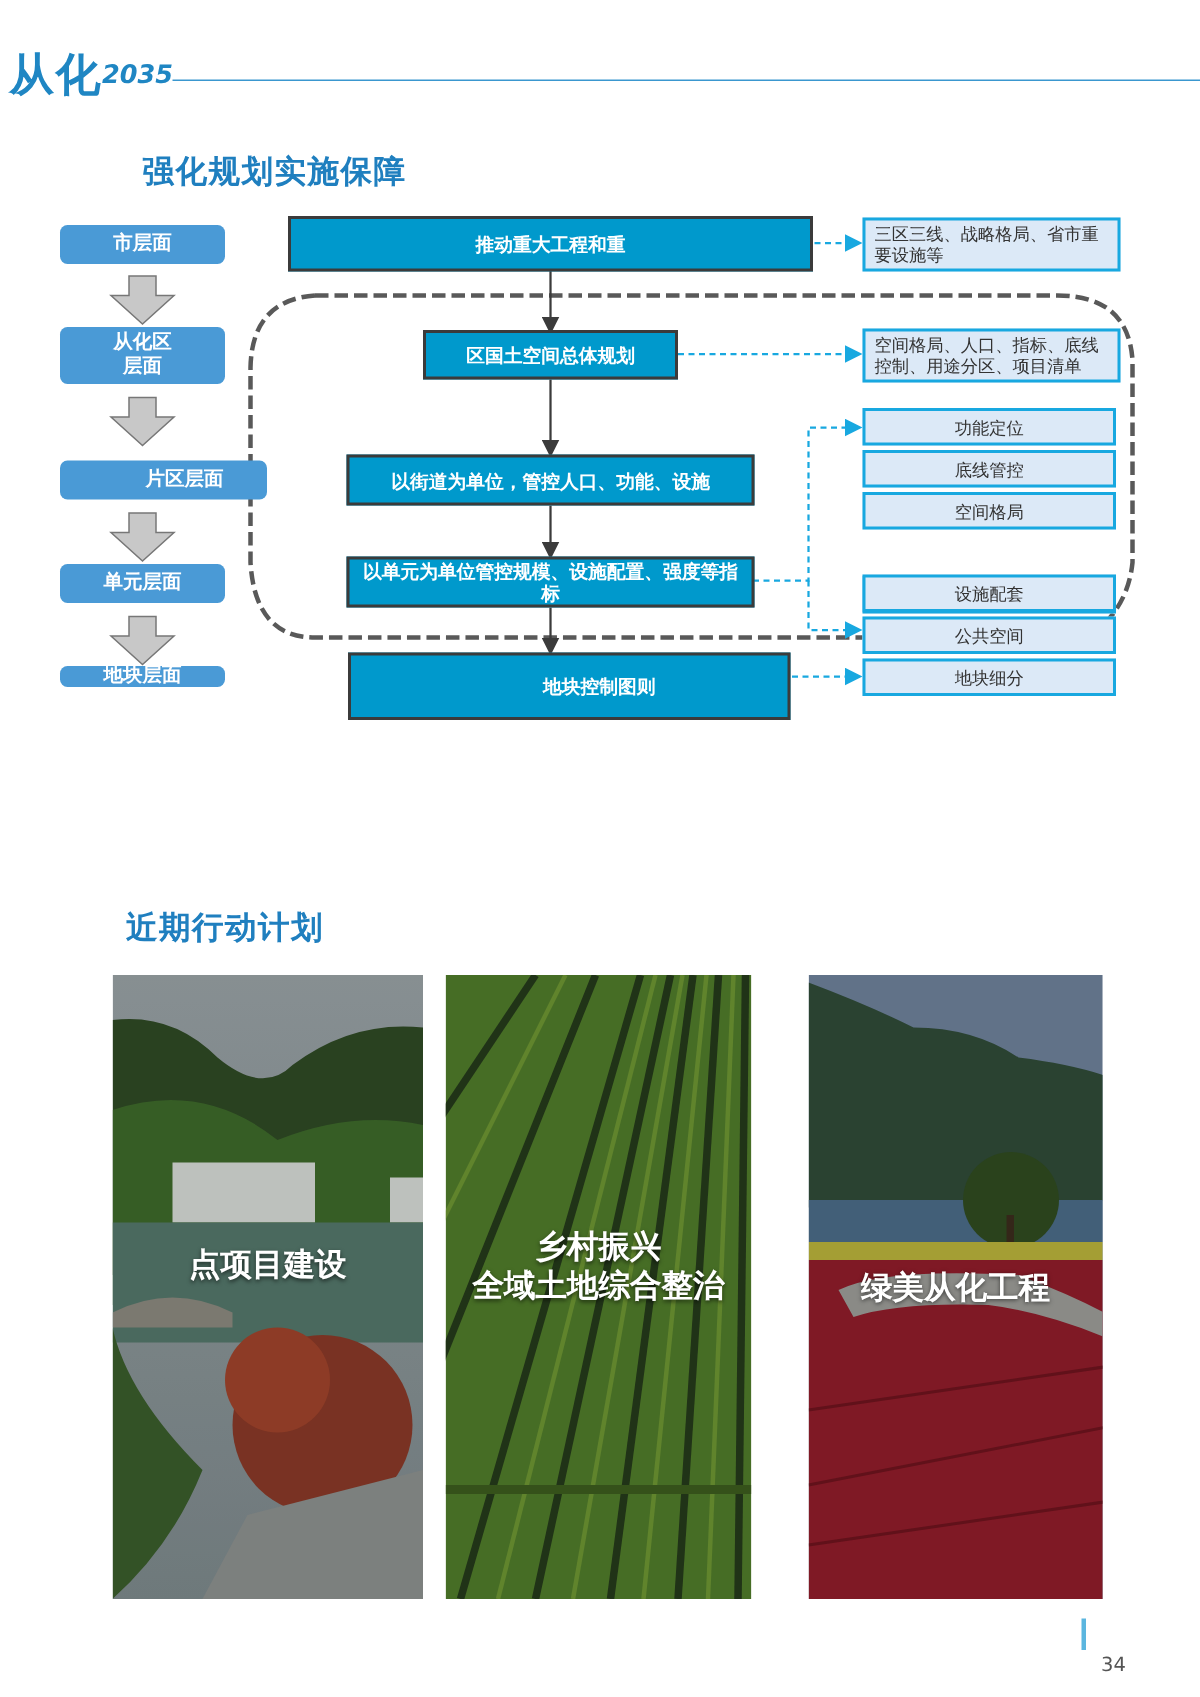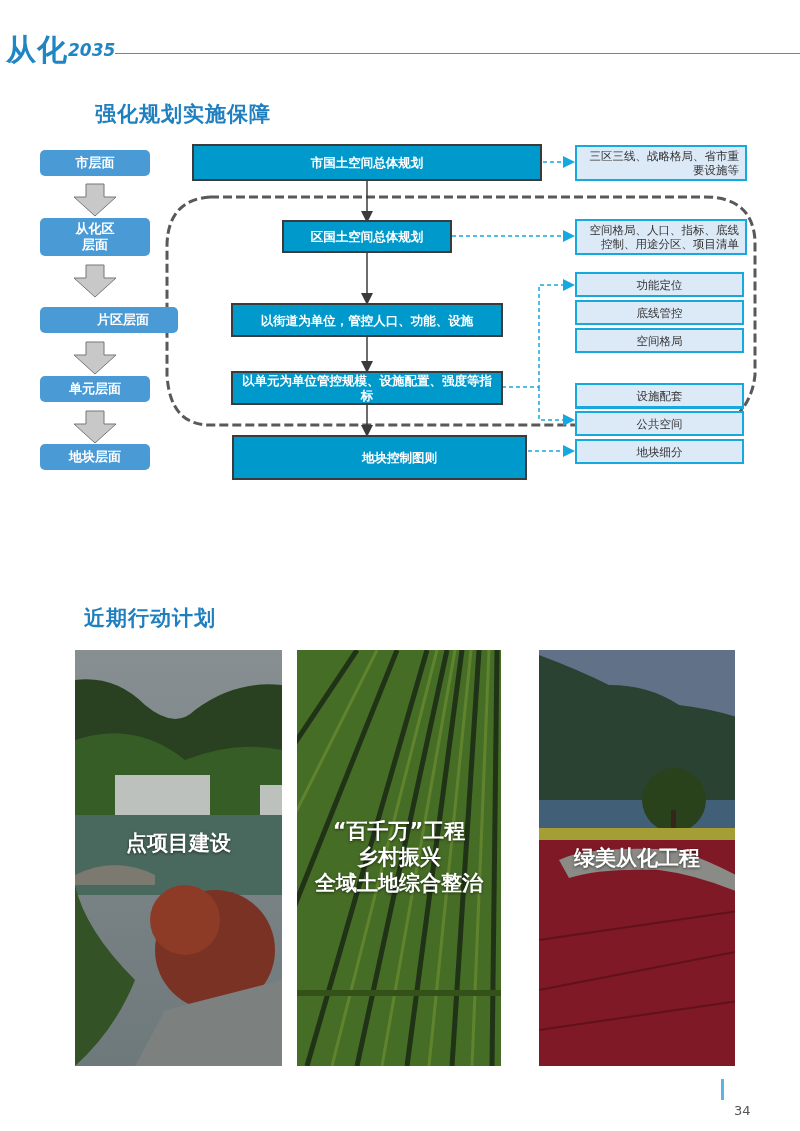--- a/index.html
+++ b/index.html
@@ -18,21 +18,21 @@
   .level { position:absolute; left:40px; width:110px; background:#4a9ad6; color:#fff; font-size:13px; font-weight:bold;
            border-radius:5px; display:flex; align-items:center; justify-content:center; text-align:center; line-height:16px; }
   .down-arrow { position:absolute; left:72px; width:46px; height:34px; }
 
   
   .main-box { position:absolute; background:#0099cc; border:2px solid #3b3b3b; color:#fff; font-size:12.5px; font-weight:bold;
               display:flex; align-items:center; justify-content:center; text-align:center; line-height:15px; box-sizing:border-box; }
 
   
   .info-box { position:absolute; background:#dce9f7; border:2px solid #18a8e0; color:#333; font-size:11.5px;
-              display:flex; align-items:center; justify-content:center; text-align:right; line-height:14px; box-sizing:border-box; }
+              display:flex; align-items:center; justify-content:center; text-align:left; line-height:14px; box-sizing:border-box; }
 
   
   .card { position:absolute; top:650px; height:416px; overflow:hidden; }
   .card-caption { position:absolute; left:0; right:0; color:#fff; font-weight:bold; font-size:21px; text-align:center;
                   line-height:26px; text-shadow:0 1px 3px rgba(0,0,0,0.6); }
 
   .page-bar { left:721px; top:1079px; width:3px; height:21px; background:#5bb6df; }
   .page-num { left:734px; top:1083px; font-size:13px; color:#555;margin-top:20px; }
 </style>
 </head>
@@ -79,23 +79,23 @@
     <path d="M14,1 H32 V14 H44 L23,33 L2,14 H14 Z" fill="#c8c8c8" stroke="#777" stroke-width="1"></path>
   </svg>
 <div class="level" style="top:307px; height:26px;padding-left:28px;">片区层面</div>
 <svg class="down-arrow" style="top:341px;" viewBox="0 0 46 34">
     <path d="M14,1 H32 V14 H44 L23,33 L2,14 H14 Z" fill="#c8c8c8" stroke="#777" stroke-width="1"></path>
   </svg>
 <div class="level" style="top:376px; height:26px;">单元层面</div>
 <svg class="down-arrow" style="top:410px;" viewBox="0 0 46 34">
     <path d="M14,1 H32 V14 H44 L23,33 L2,14 H14 Z" fill="#c8c8c8" stroke="#777" stroke-width="1"></path>
   </svg>
-<div class="level" style="top:444px; height:26px;">地块层面</div>
+<div class="level" style="top:444px; height:14px;">地块层面</div>
 
-<div class="main-box" style="left:192px; top:144px; width:350px; height:37px;">市国土空间总体规划</div>
+<div class="main-box" style="left:192px; top:144px; width:350px; height:37px;">推动重大工程和重</div>
 <div class="main-box" style="left:282px; top:220px; width:170px; height:33px;">区国土空间总体规划</div>
 <div class="main-box" style="left:231px; top:303px; width:272px; height:34px;">以街道为单位，管控人口、功能、设施</div>
 <div class="main-box" style="left:231px; top:371px; width:272px; height:34px; padding:0 8px;">以单元为单位管控规模、设施配置、强度等指标</div>
 <div class="main-box" style="left:232px; top:435px; width:295px; height:45px;padding-left:40px;">地块控制图则</div>
 
 <div class="info-box" style="left:575px; top:145px; width:172px; height:36px; padding:0 6px;">三区三线、战略格局、省市重要设施等</div>
 <div class="info-box" style="left:575px; top:219px; width:172px; height:36px; padding:0 6px;">空间格局、人口、指标、底线控制、用途分区、项目清单</div>
 <div class="info-box" style="left:575px; top:272px; width:169px; height:25px;">功能定位</div>
 <div class="info-box" style="left:575px; top:300px; width:169px; height:25px;">底线管控</div>
 <div class="info-box" style="left:575px; top:328px; width:169px; height:25px;">空间格局</div>
@@ -148,21 +148,20 @@
       <line x1="-30" y1="220" x2="80" y2="0"></line>
       <line x1="35" y1="416" x2="140" y2="0"></line>
       <line x1="85" y1="416" x2="158" y2="0"></line>
       <line x1="132" y1="416" x2="174" y2="0"></line>
       <line x1="175" y1="416" x2="192" y2="0"></line>
     </g>
     <rect x="0" y="340" width="204" height="6" fill="#3b5b1d"></rect>
     <rect width="204" height="416" fill="rgba(0,0,0,0.1)"></rect>
   </svg>
   <div class="card-caption" style="top:168px;">
-    <div>“百千万”工程</div>
     <div>乡村振兴</div>
     <div>全域土地综合整治</div>
   </div>
 </div>
 
 <div class="card" style="left:539px; width:196px;">
   <svg width="206" height="416" style="position:absolute;left:0;top:0;">
     <rect width="206" height="416" fill="#6c7f98"></rect>
     <path d="M0,5 Q40,20 70,35 Q110,35 140,55 Q180,60 206,70 L206,150 L0,155 Z" fill="#2f4a37"></path>
     <rect x="0" y="150" width="206" height="28" fill="#4a6a86"></rect>

